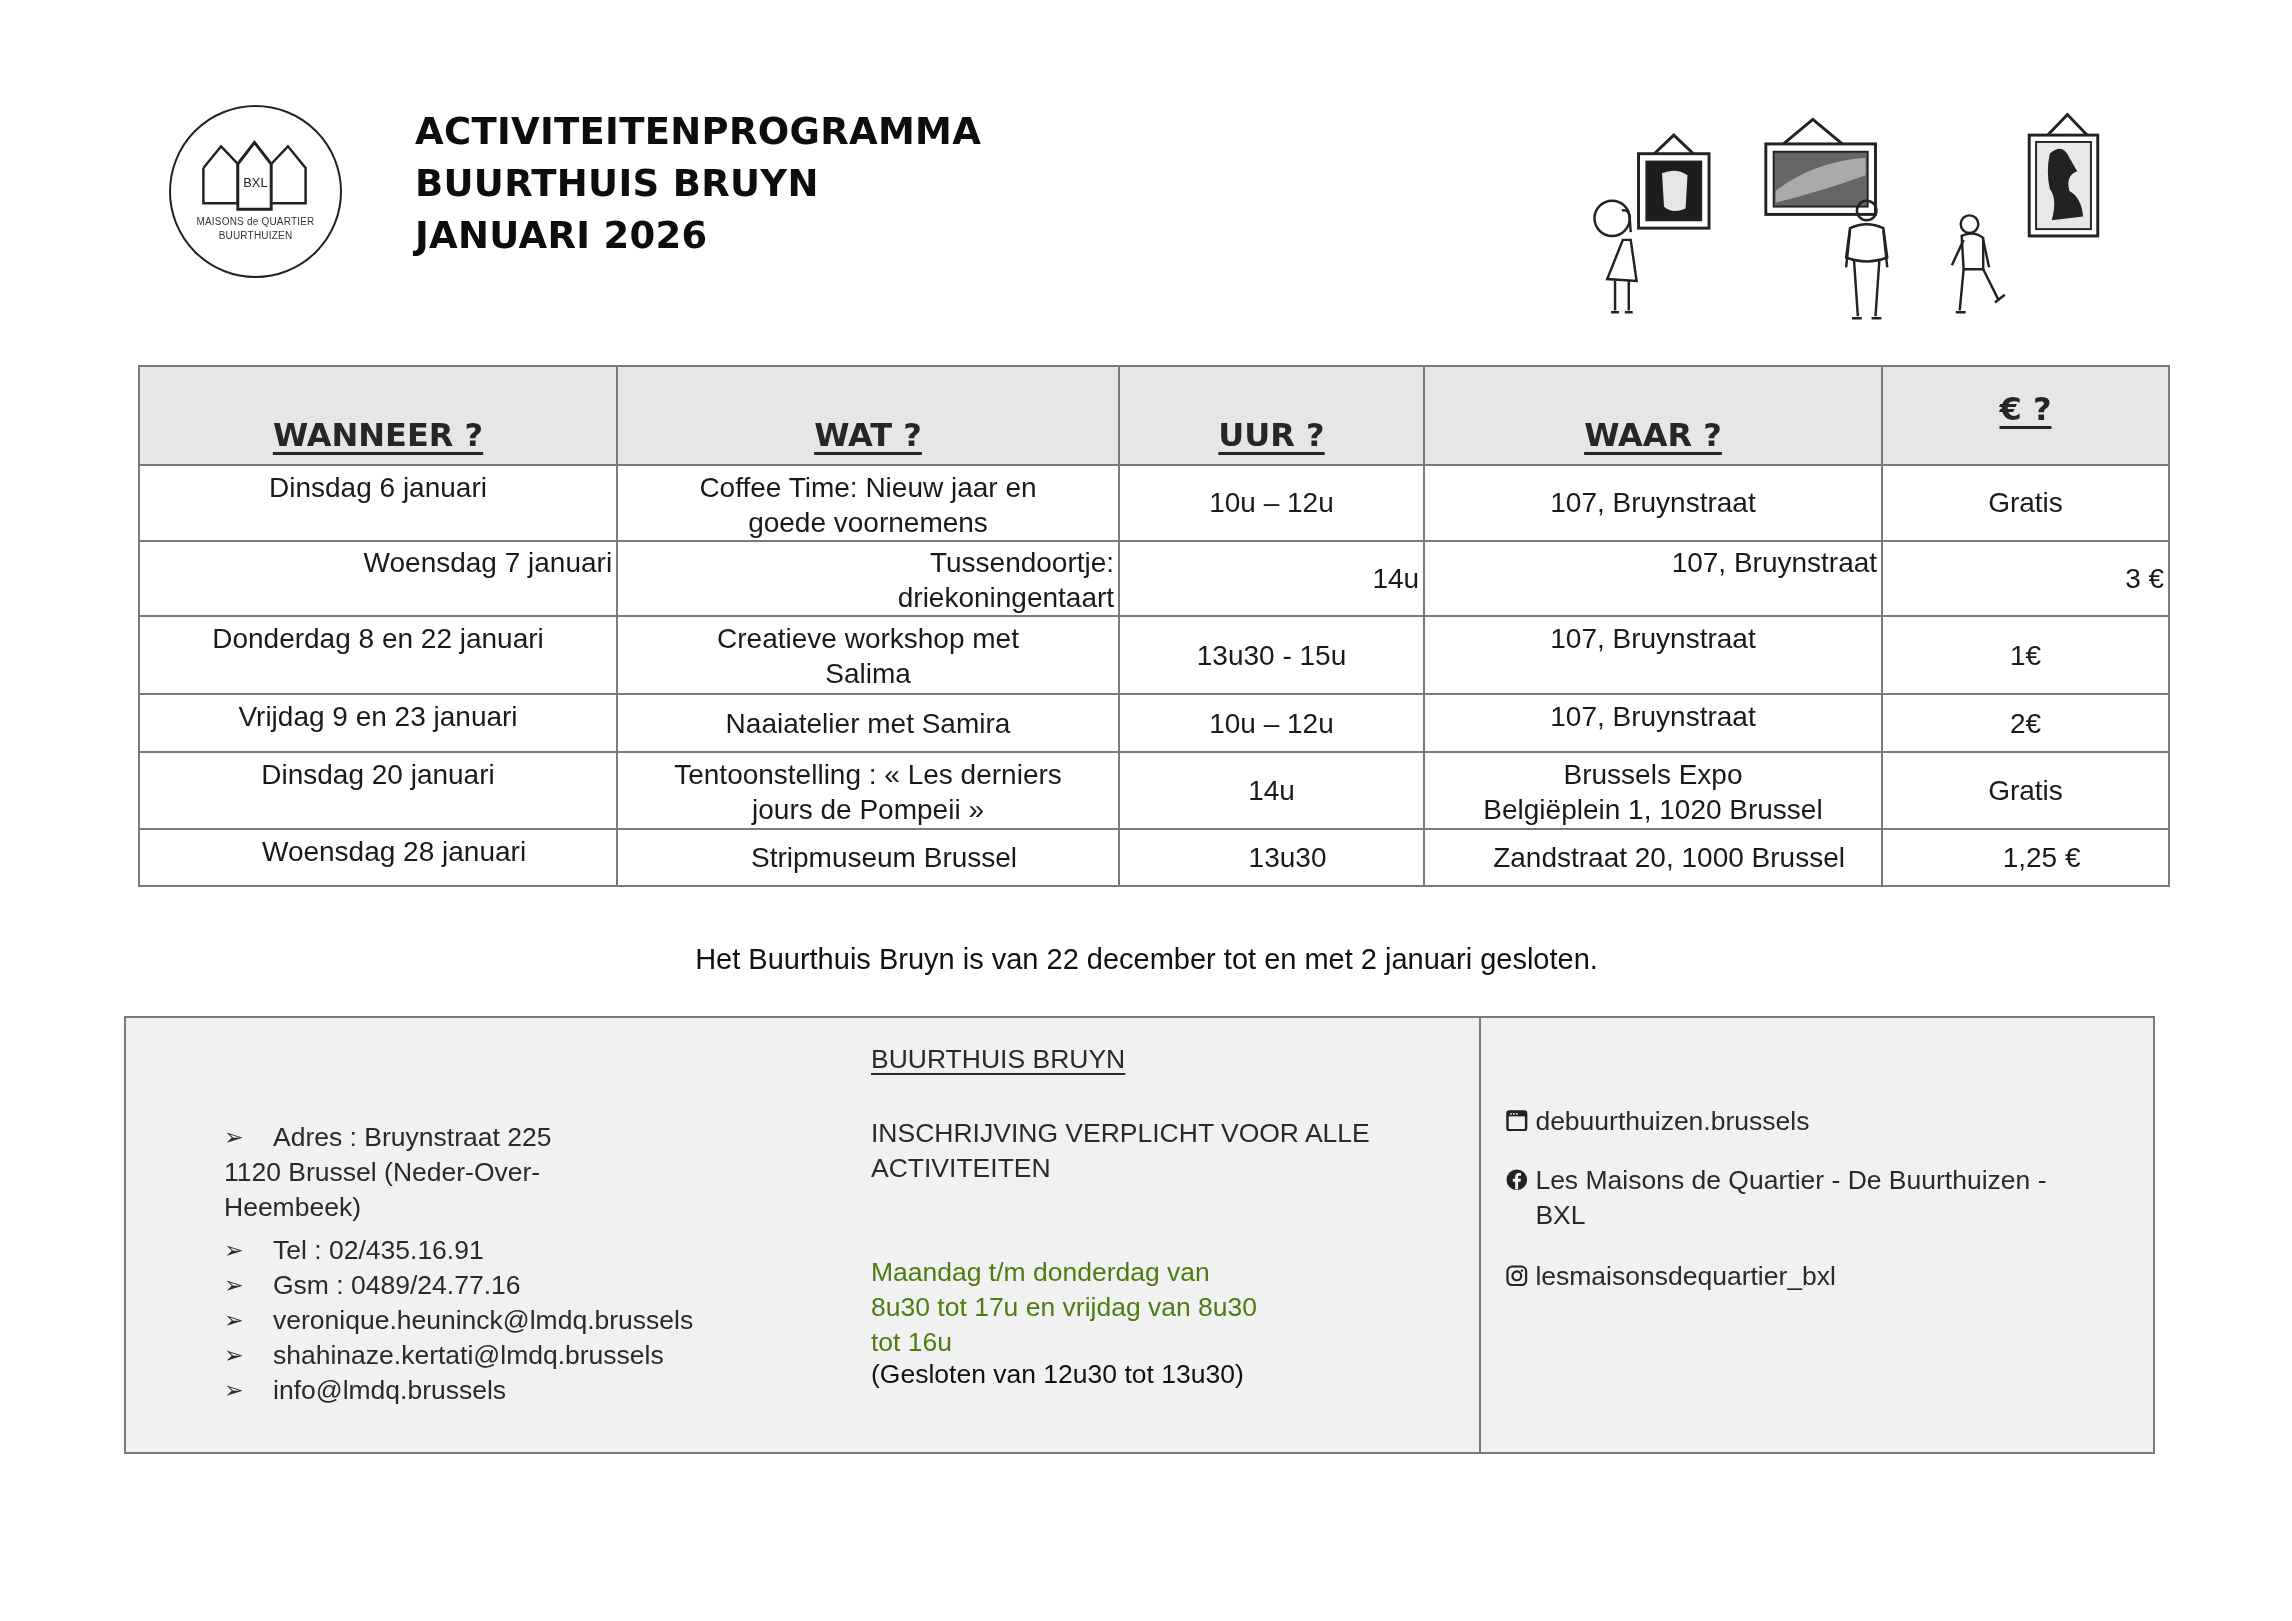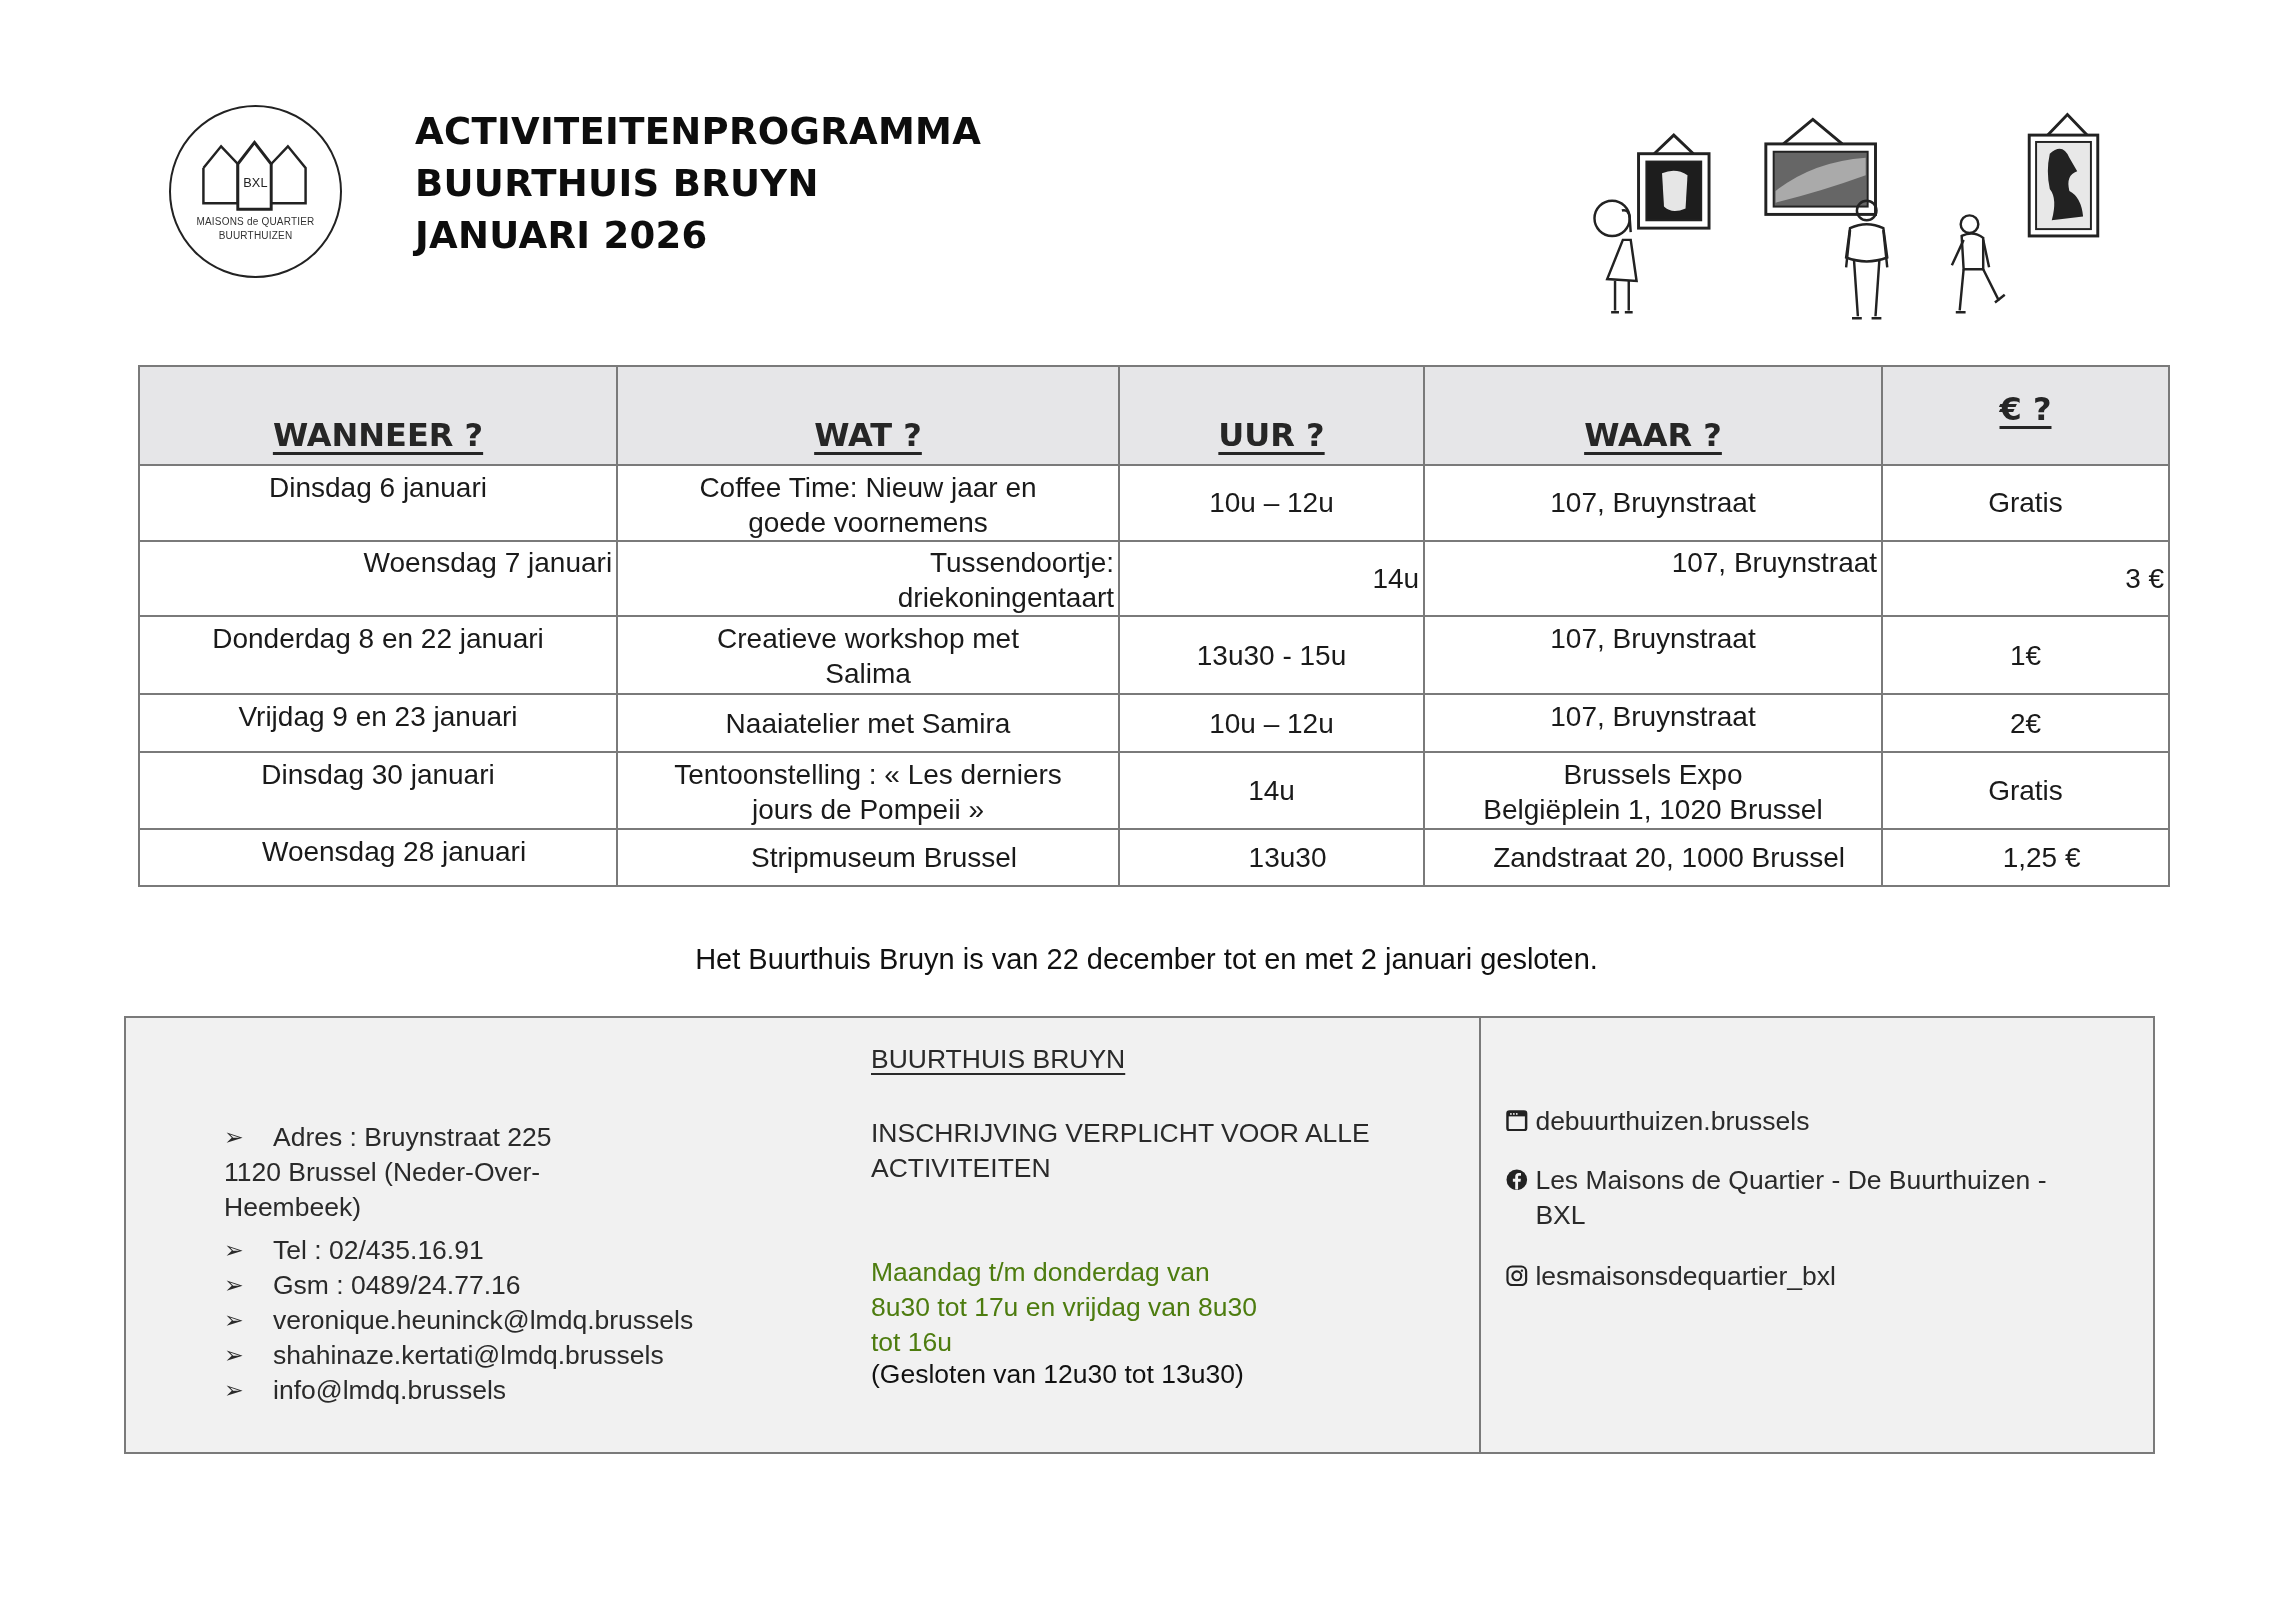--- a/index.html
+++ b/index.html
@@ -163,21 +163,21 @@
       <td class="mid">1€</td>
     </tr>
     <tr class="r4">
       <td>Vrijdag 9 en 23 januari</td>
       <td class="mid">Naaiatelier met Samira</td>
       <td class="mid">10u – 12u</td>
       <td>107, Bruynstraat</td>
       <td class="mid">2€</td>
     </tr>
     <tr class="r5">
-      <td>Dinsdag 30 januari</td>
+      <td>Dinsdag 20 januari</td>
       <td class="ml">Tentoonstelling : « Les derniers
 jours de Pompeii »</td>
       <td class="mid">14u</td>
       <td class="ml">Brussels Expo
 Belgiëplein 1, 1020 Brussel</td>
       <td class="mid">Gratis</td>
     </tr>
     <tr class="r6">
       <td>Woensdag 28 januari</td>
       <td class="mid">Stripmuseum Brussel</td>

